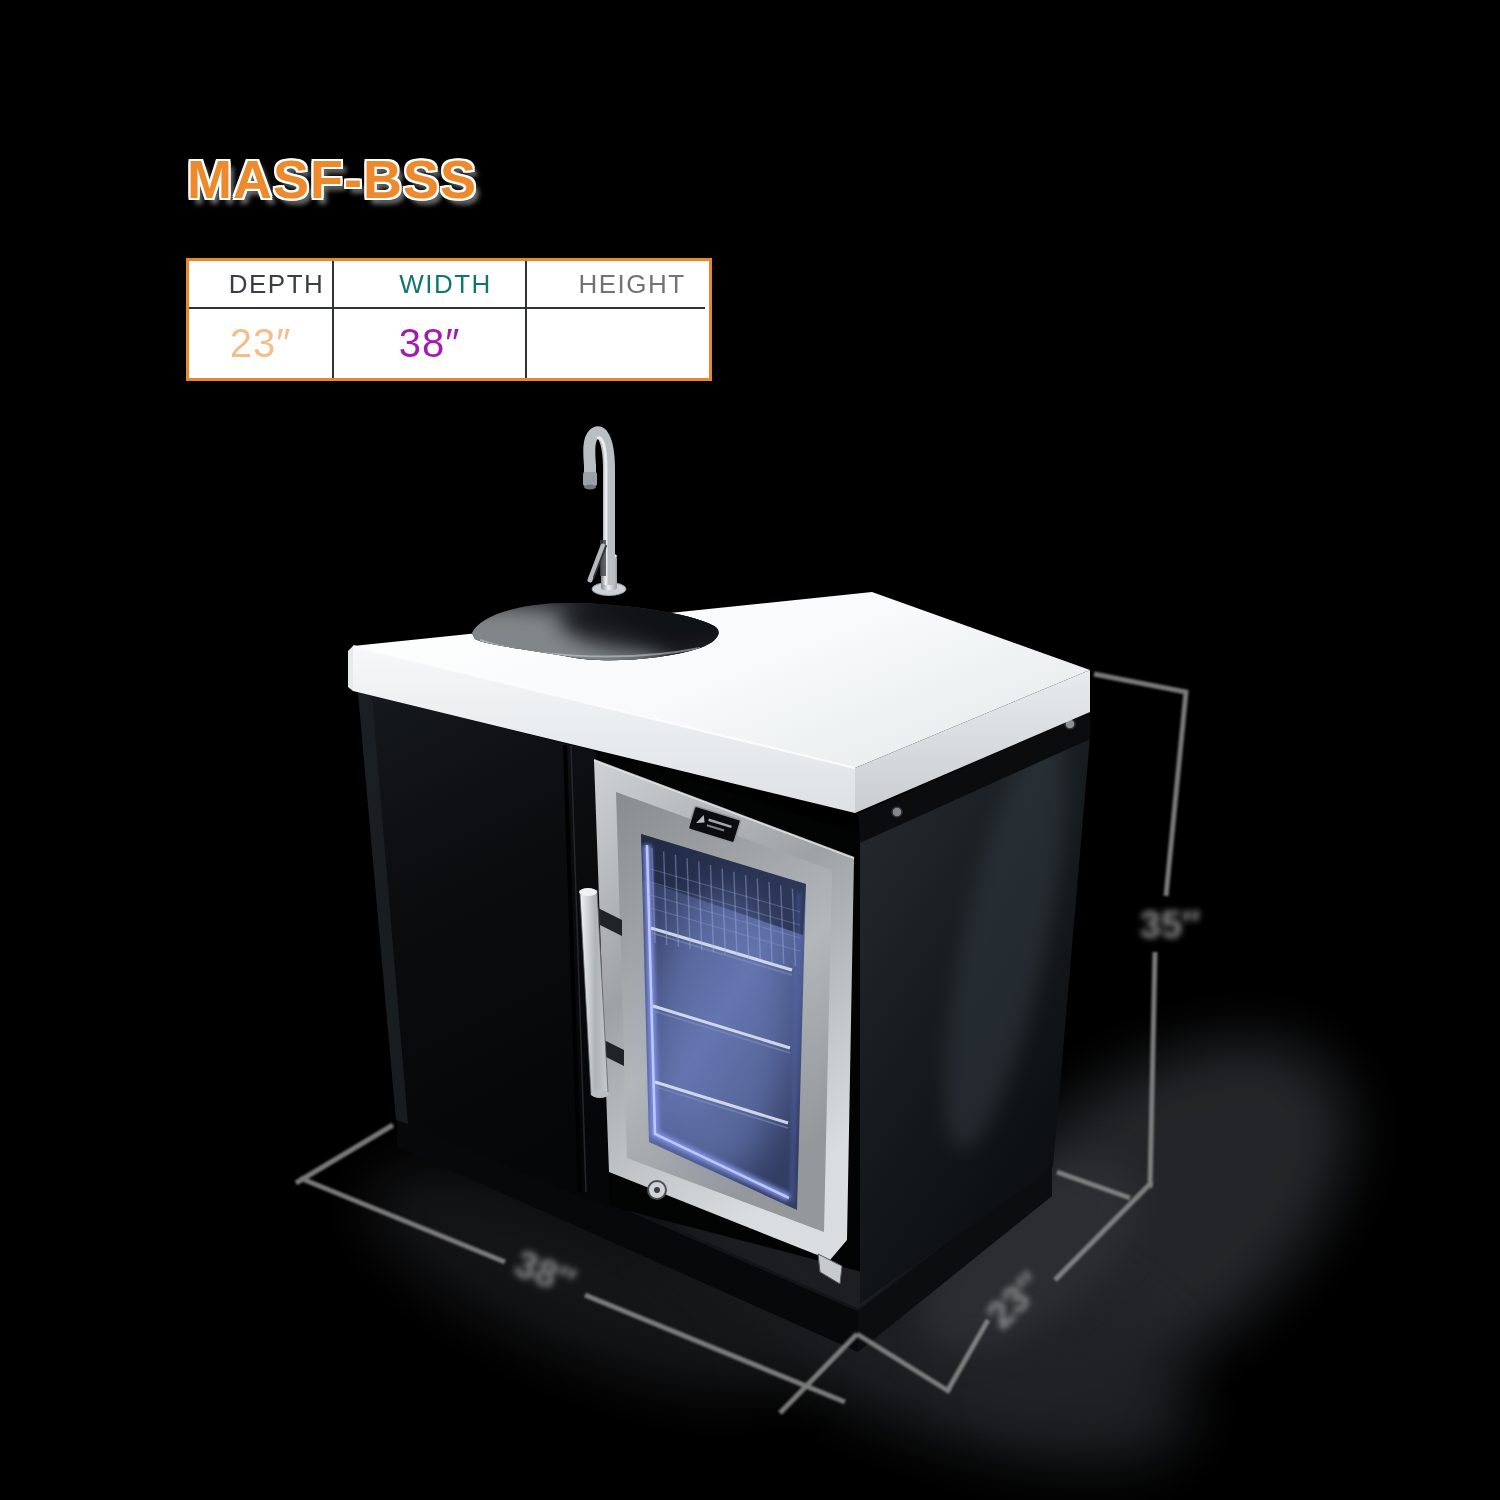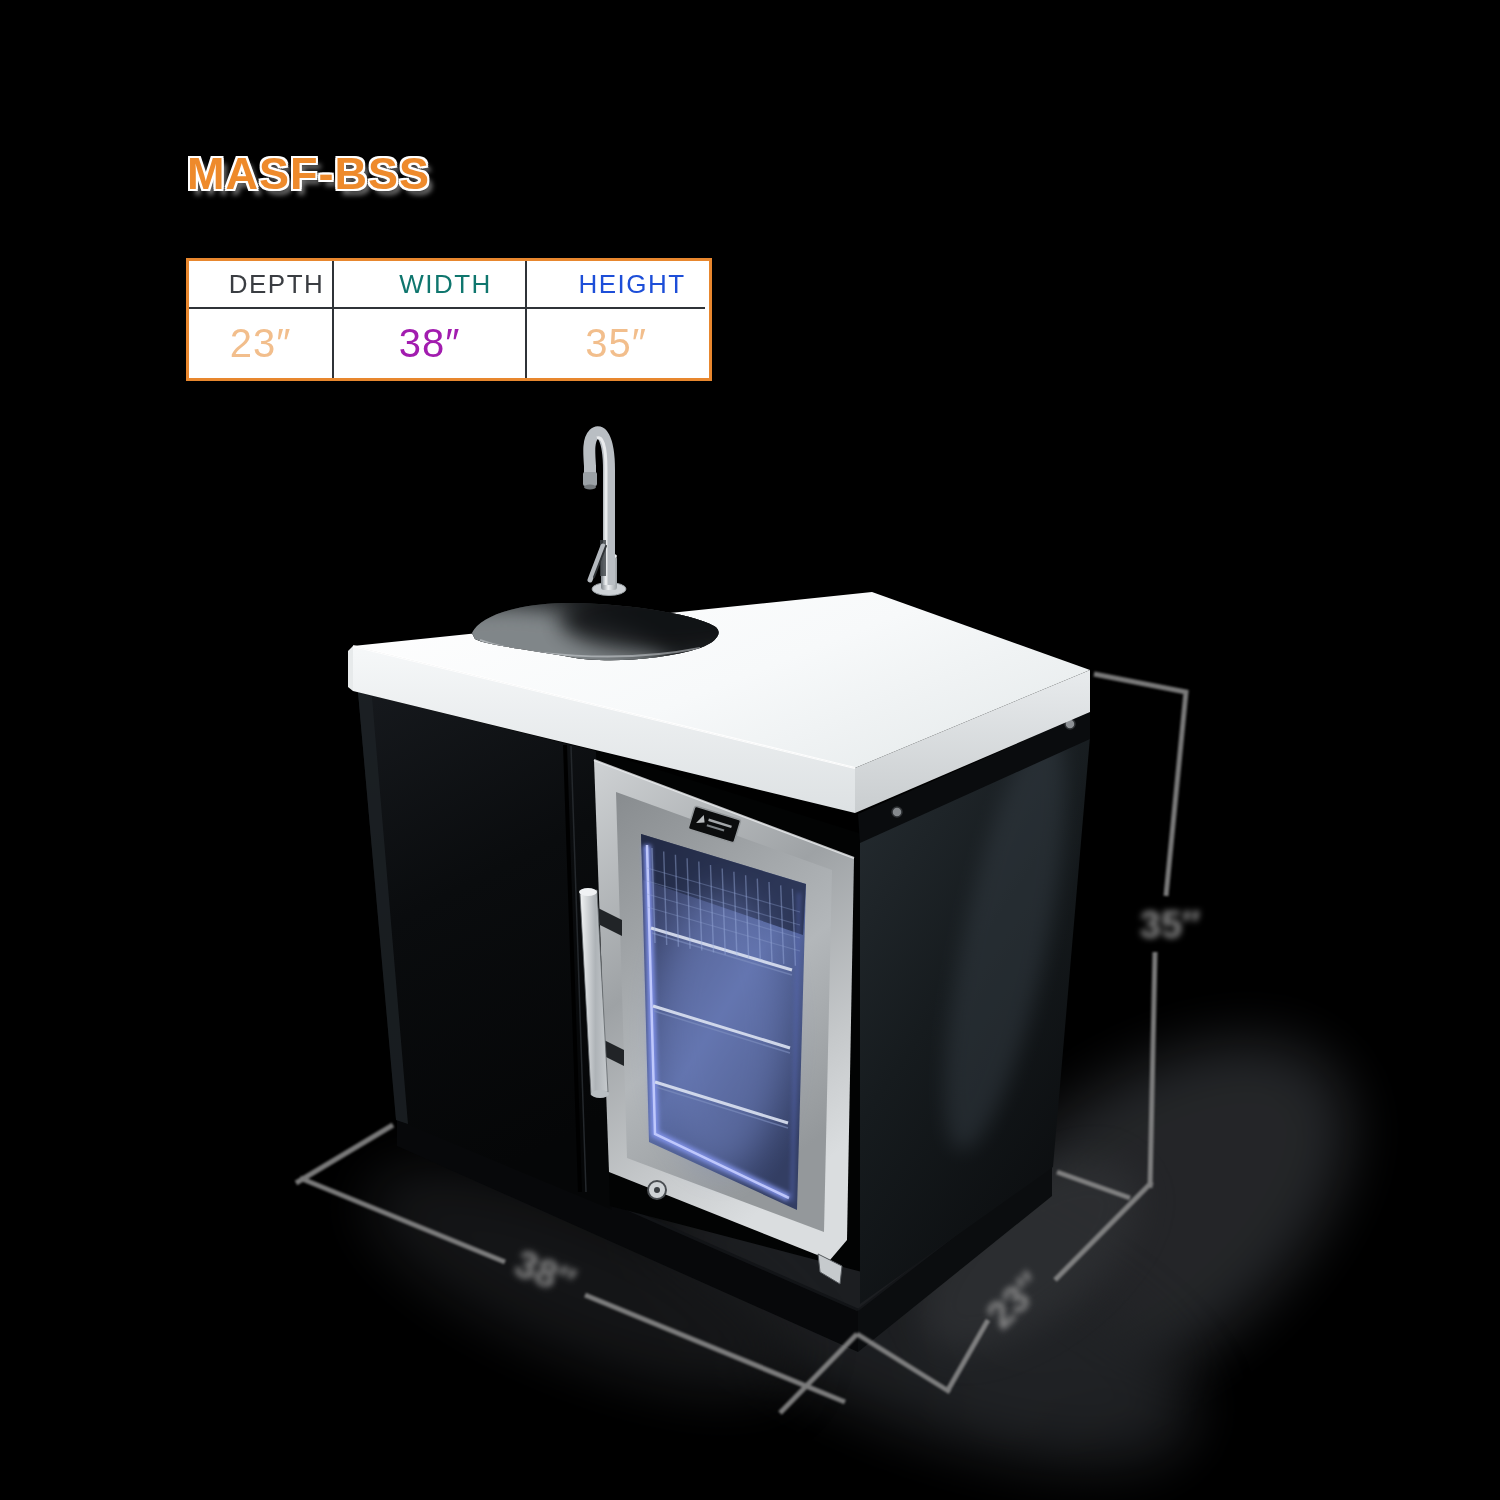--- a/index.html
+++ b/index.html
@@ -2,21 +2,21 @@
 <html><head>
 <meta charset="utf-8">
 <style>
   html,body{margin:0;padding:0;background:#000;}
   body{width:1500px;height:1500px;overflow:hidden;font-family:"Liberation Sans",sans-serif;position:relative;}
   .stage{position:absolute;inset:0;width:1500px;height:1500px;}
 
   
   .model-title{
     position:absolute;left:187px;top:148px;margin:0;
-    font-size:45px;font-weight:800;letter-spacing:1px;
+    font-size:54px;font-weight:800;letter-spacing:1px;
     color:#EE8A2B;
     text-shadow:
       -2px -2px 0 #fff, 2px -2px 0 #fff, -2px 2px 0 #fff, 2px 2px 0 #fff,
       -2px 0 0 #fff, 2px 0 0 #fff, 0 -2px 0 #fff, 0 2px 0 #fff,
       5px 6px 5px rgba(175,175,175,.65);
   }
 
   
   .spec-table{
     position:absolute;left:186px;top:258px;width:520px;
@@ -57,22 +57,21 @@
   <div class="spec-table" style="border-color: rgb(232, 135, 46);">
     <div class="spec-col divider">
       <div class="spec-head" style="color: rgb(58, 61, 66);">DEPTH</div>
       <div class="spec-value" style="color: rgb(242, 190, 140);">23″</div>
     </div>
     <div class="spec-col divider">
       <div class="spec-head" style="color: #0f766e;">WIDTH</div>
       <div class="spec-value" style="color: #a21caf;">38″</div>
     </div>
     <div class="spec-col">
-      <div class="spec-head" style="color: #1d4ed8;">HEIGHT</div>
-      <div class="spec-value" style="color: rgb(242, 190, 140);">35″</div>
+      <div class="spec-head" style="color: #737373;">HEIGHT</div>
     </div>
   </div>
 
   <svg class="stage" viewBox="0 0 1500 1500">
     <defs>
       <linearGradient id="counterTopG" x1="0" y1="0" x2="1" y2="0.6">
         <stop offset="0" stop-color="#ffffff"></stop>
           <stop offset="0.6" stop-color="#f7f9fa"></stop>
           <stop offset="1" stop-color="#e9edee"></stop>
       </linearGradient>

